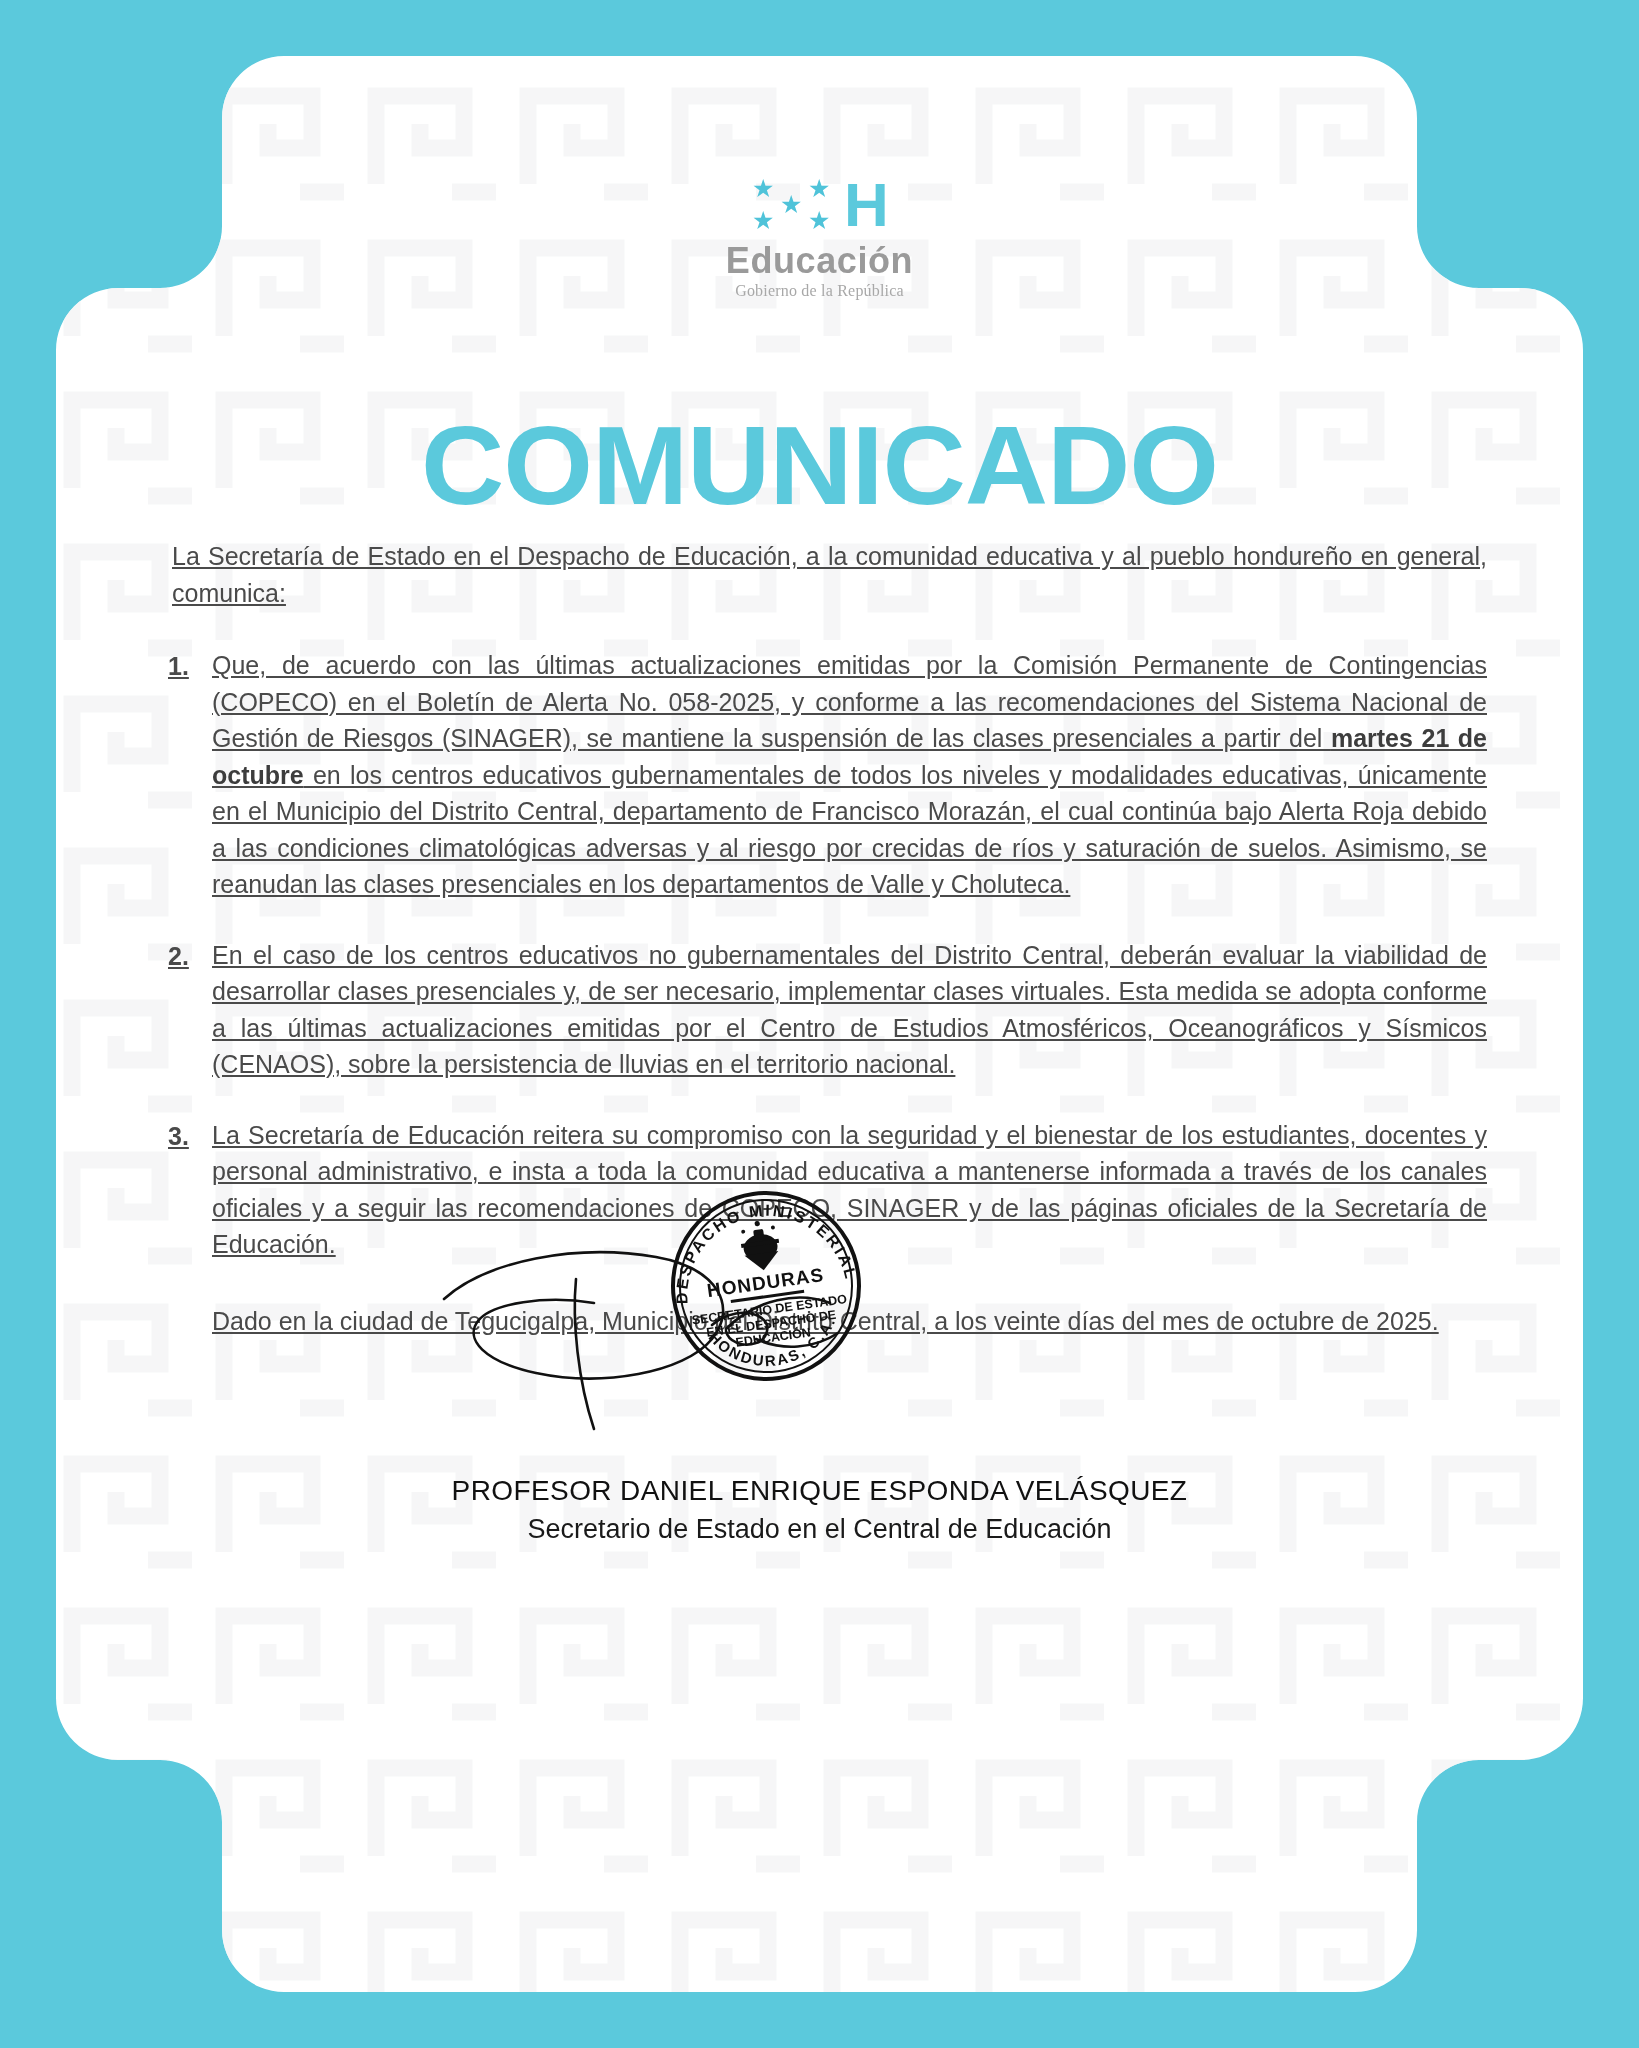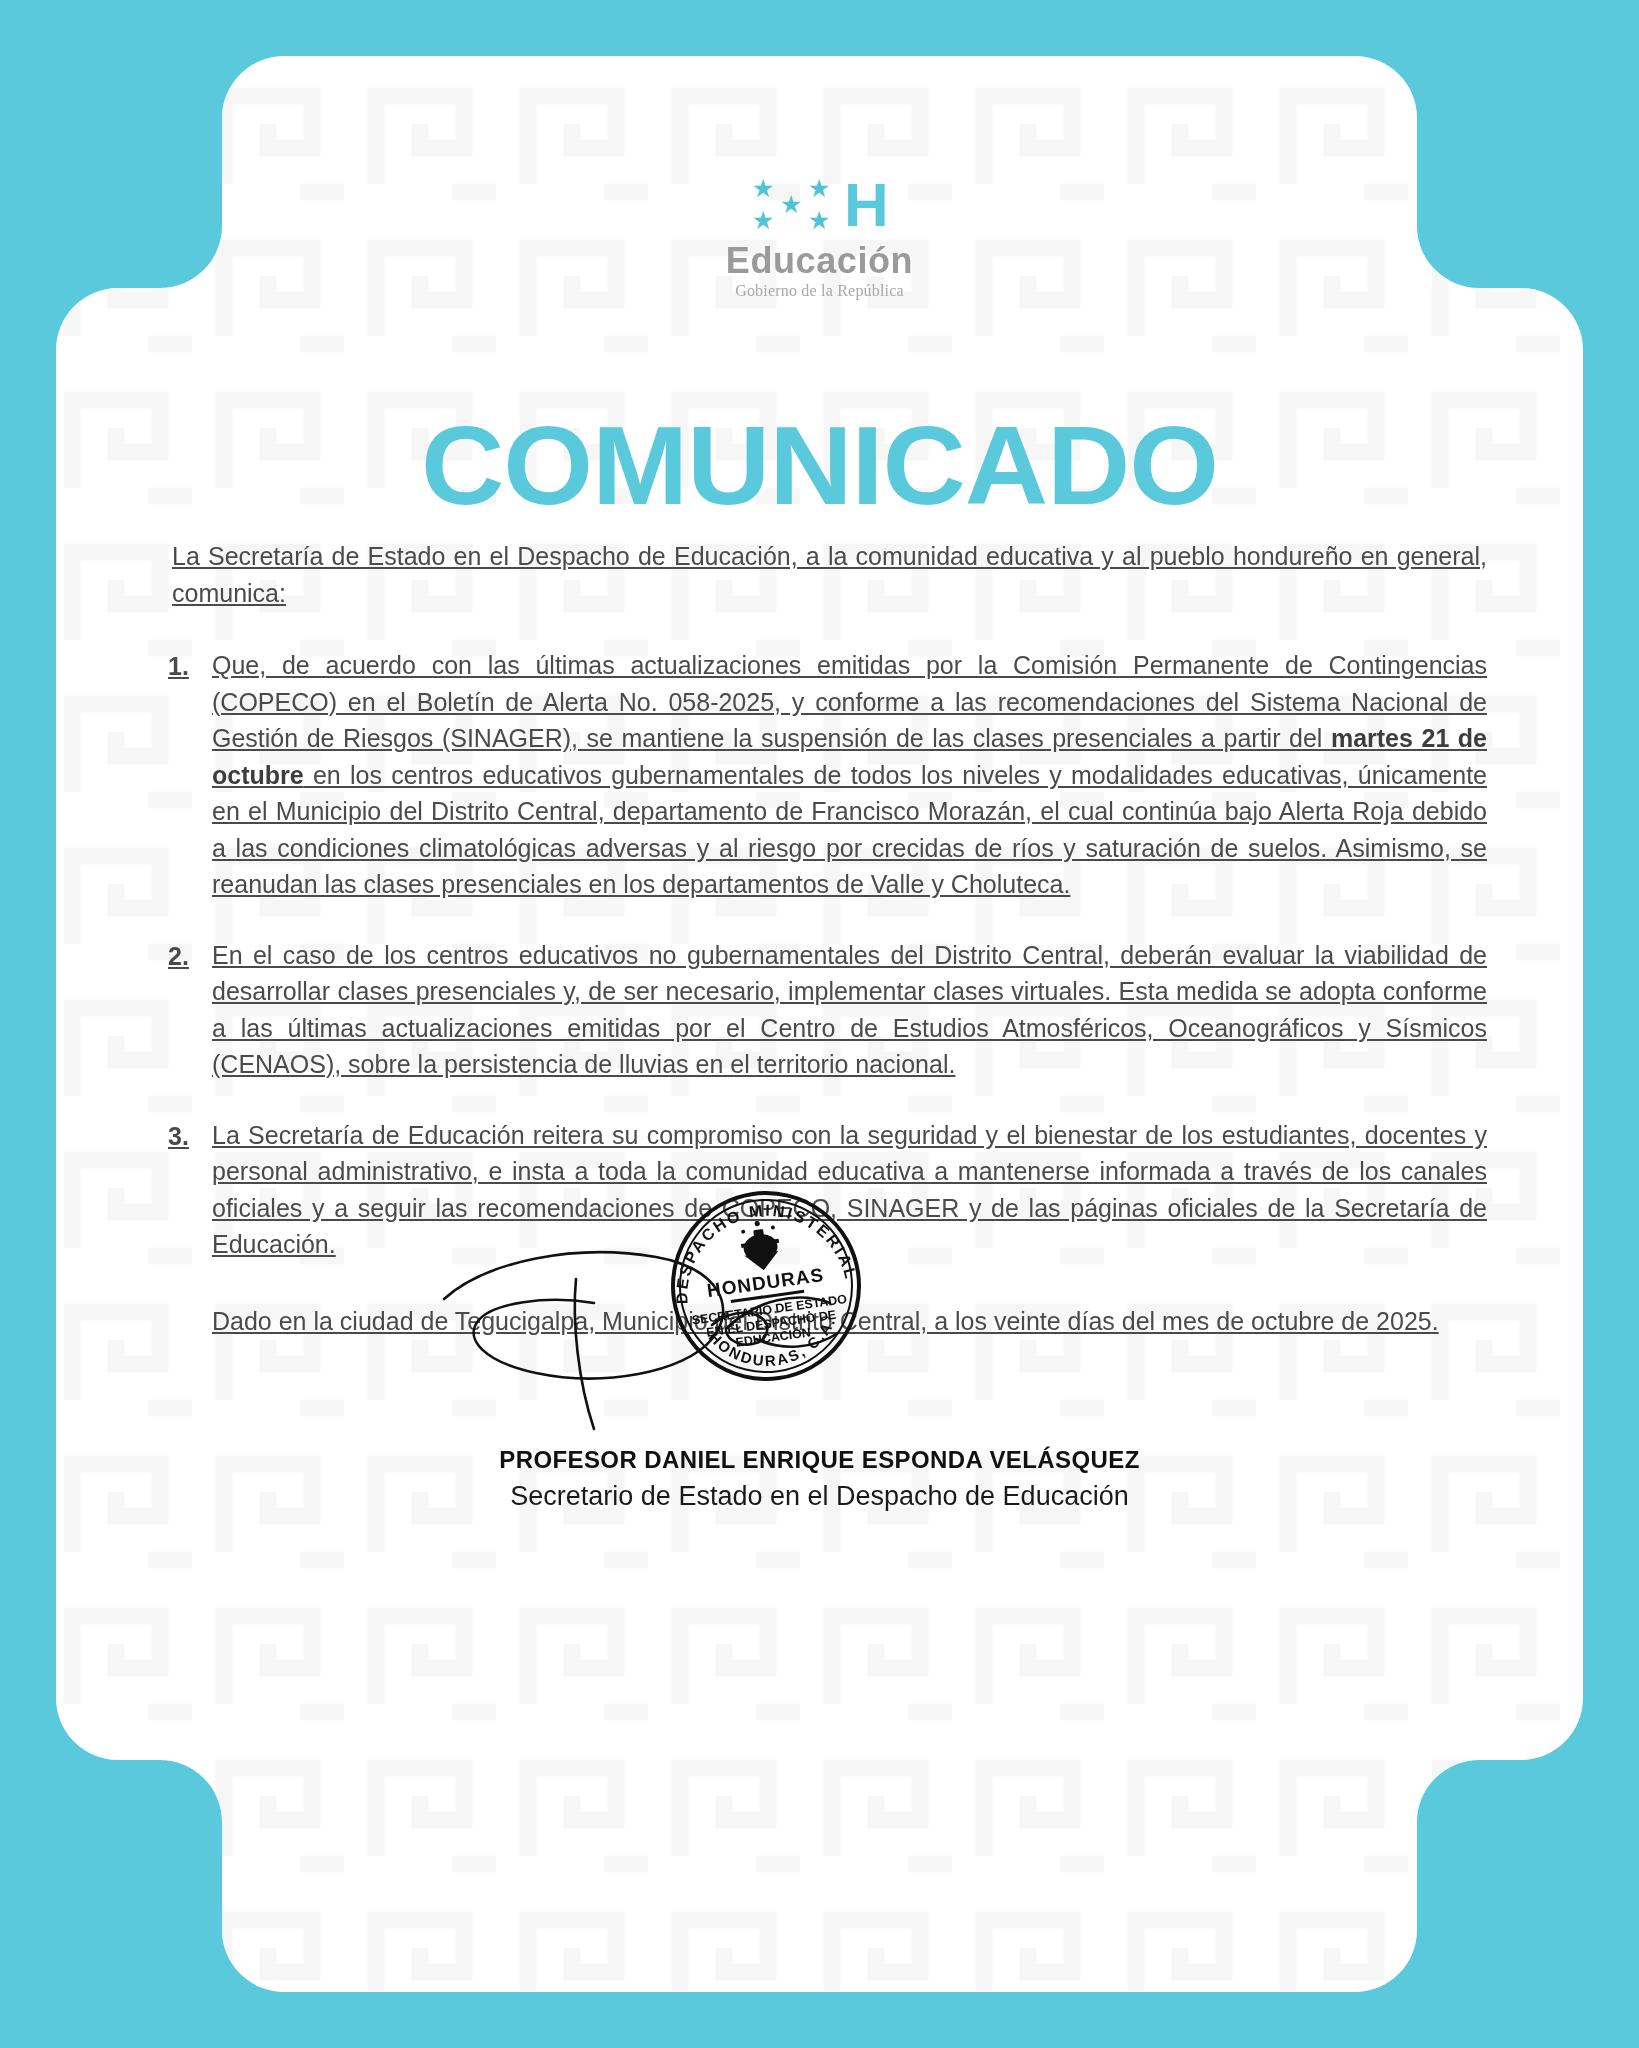--- a/index.html
+++ b/index.html
@@ -111,23 +111,24 @@
   .seal{position:absolute;left:595px;top:-40px;}
 
   .sig-names{
     position:absolute;
     left:0;right:0;top:1390px;
     text-align:center;
     color:#111;
   }
   .sig-name{
     font-family:"Liberation Sans", sans-serif;
-    font-weight:bold;
-    font-size:24px;
+    font-weight:normal;
+    font-size:28px;
     letter-spacing:.4px;
+    margin-top:29px;
   }
   .sig-role{
     font-family:"Liberation Sans", sans-serif;
     font-size:27px;
     margin-top:7px;
     color:#1a1a1a;
   }
 </style>
 </head>
 <body>
@@ -269,17 +270,17 @@
           <rect x="78" y="124" width="74" height="3" fill="#111"></rect>
           <text x="115" y="143" text-anchor="middle" font-family="'Liberation Sans',sans-serif" font-size="12.5" font-weight="bold" fill="#111">SECRETARIO DE ESTADO</text>
           <text x="115" y="157" text-anchor="middle" font-family="'Liberation Sans',sans-serif" font-size="12.5" font-weight="bold" fill="#111">EN EL DESPACHO DE</text>
           <text x="115" y="171" text-anchor="middle" font-family="'Liberation Sans',sans-serif" font-size="12.5" font-weight="bold" fill="#111">EDUCACIÓN</text>
         </g>
       </svg>
     </div>
 
     <div class="sig-names">
       <div class="sig-name">PROFESOR DANIEL ENRIQUE ESPONDA VELÁSQUEZ</div>
-      <div class="sig-role">Secretario de Estado en el Despacho de Educación</div>
+      <div class="sig-role">Secretario de Estado en el Central de Educación</div>
     </div>
 
   </div>
 </div>
 
 </body></html>

